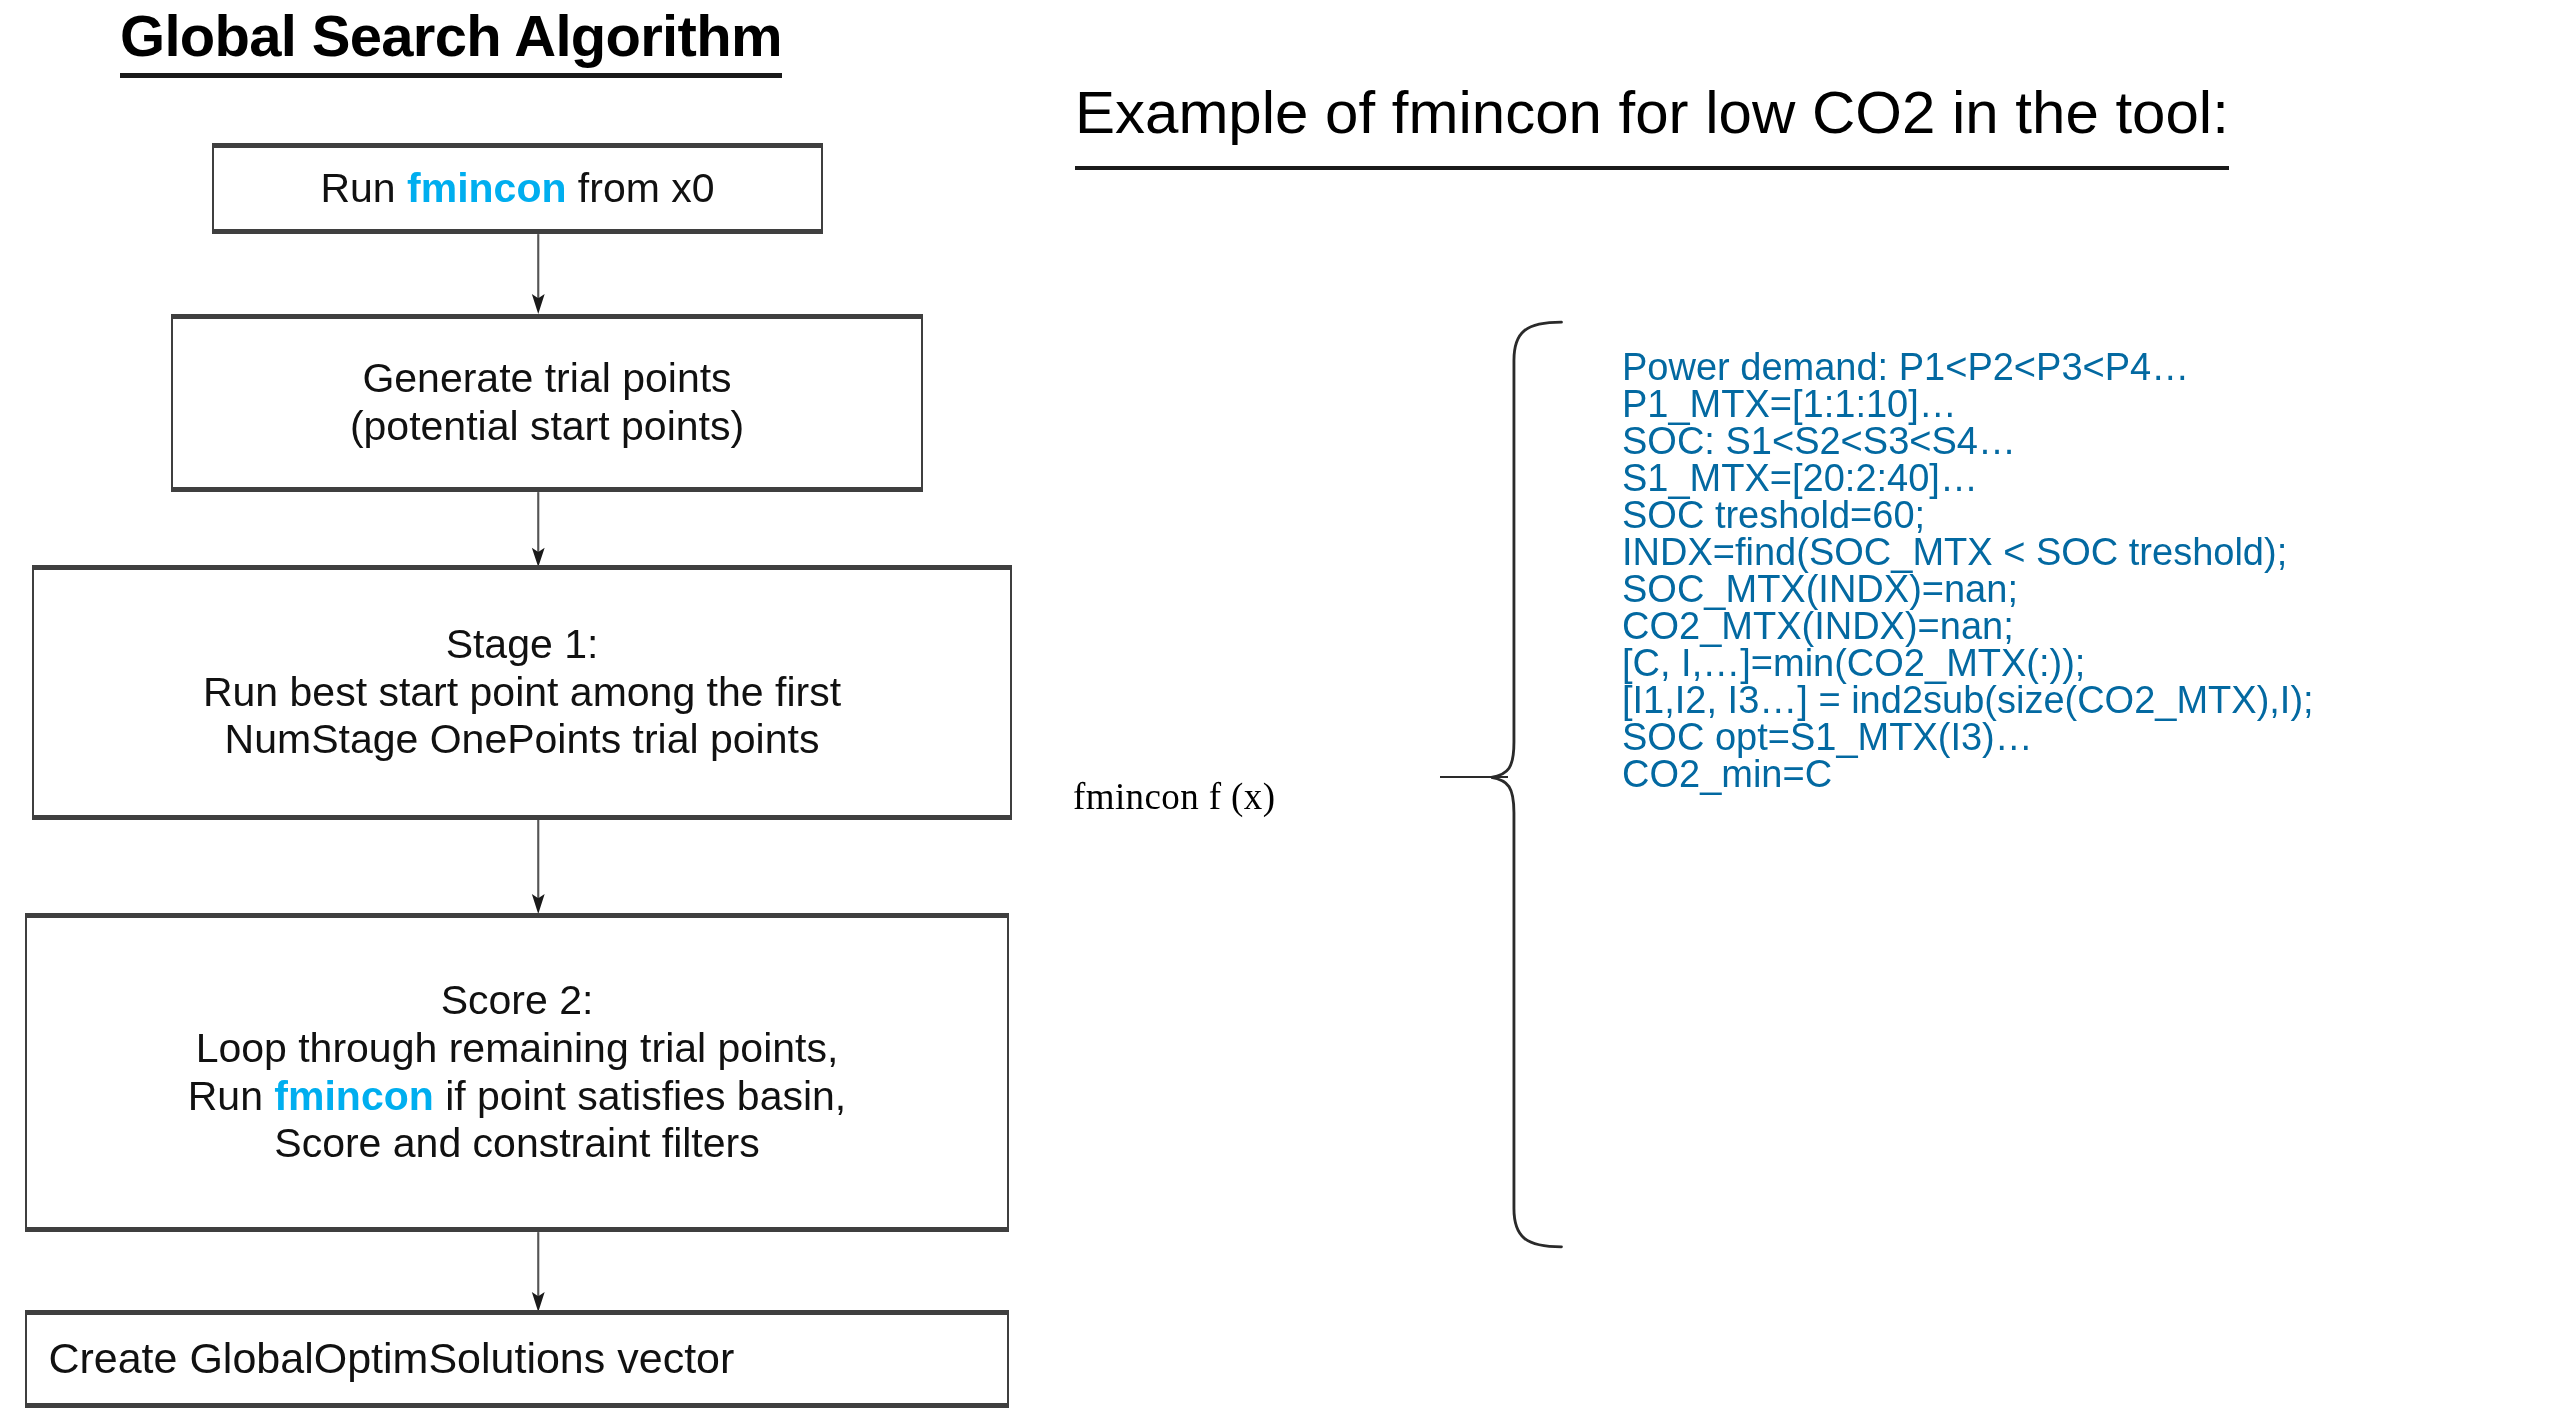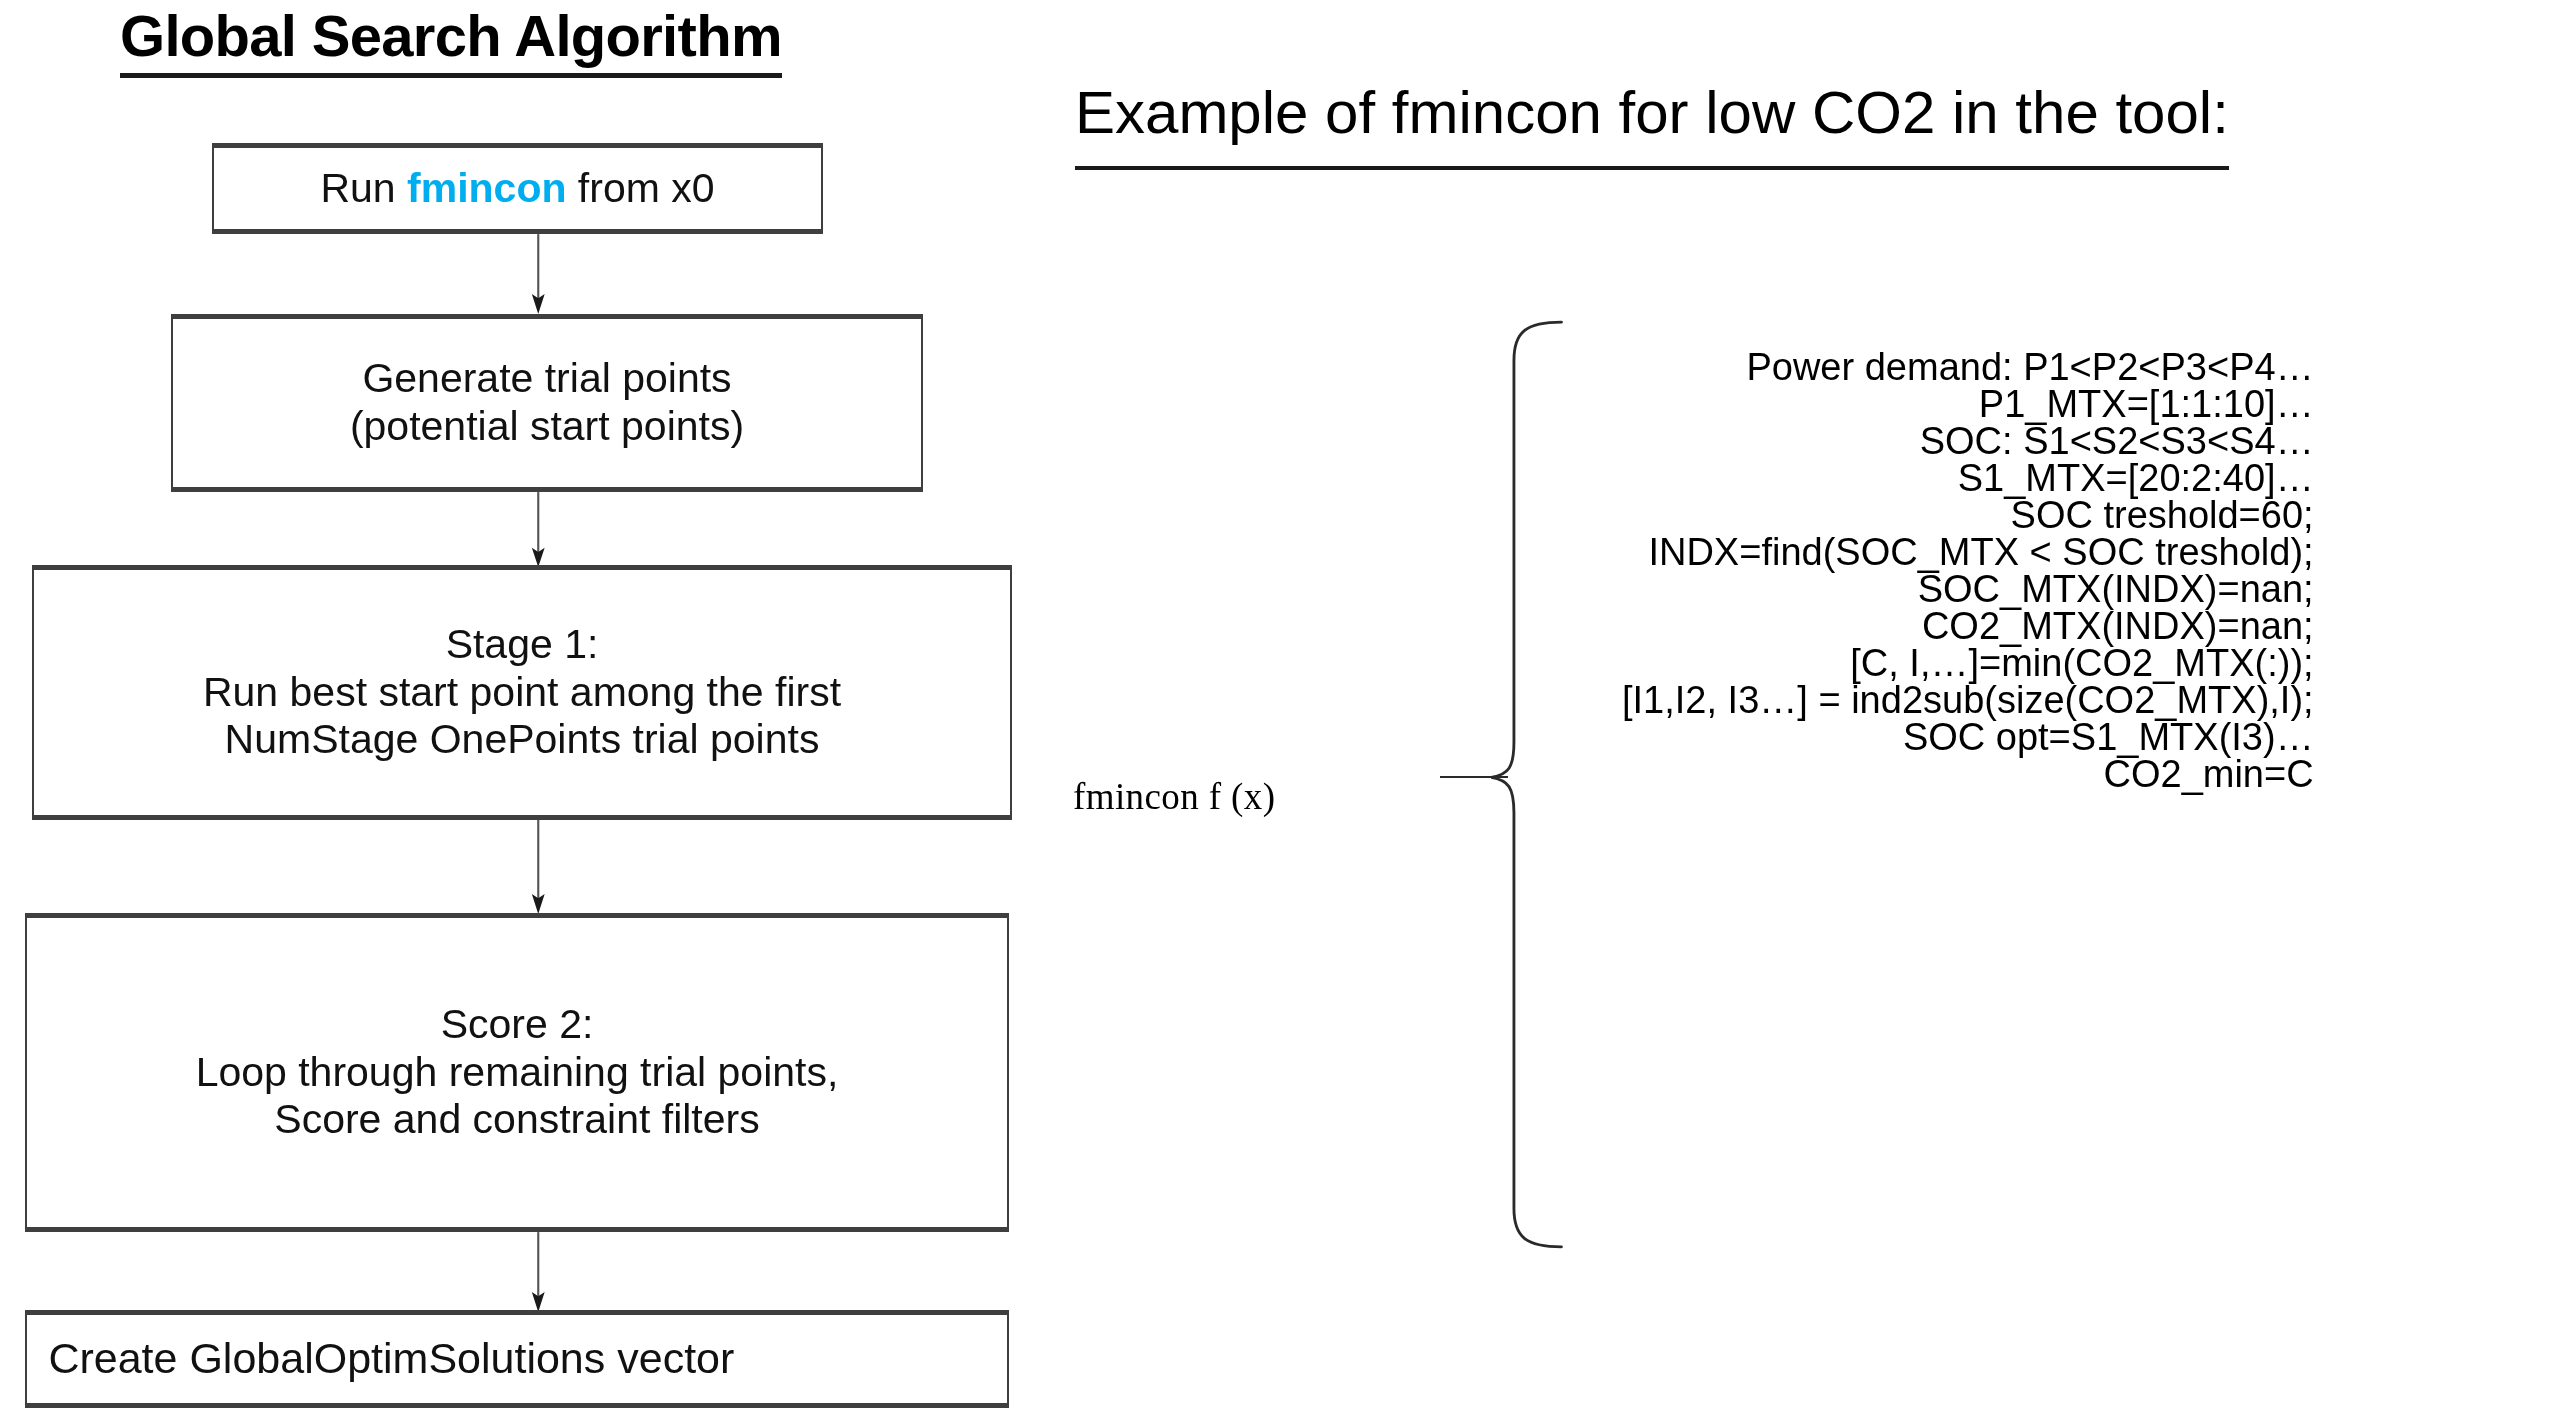--- a/index.html
+++ b/index.html
@@ -66,22 +66,21 @@
     margin-top:28px;
   }
   .brace-wrap{left:1487px;top:314px;width:78px;height:941px;}
   .leader{left:1440px;top:776px;width:68px;height:2.1px;background:#2a2a2a;}
 
   .code-block{
     left:1622px;top:349px;
     font-size:38px;
     line-height:37px;
     letter-spacing:0px;
-    color:#000000;
-    text-align:right;
+    color:#0369a1;
   }
   .code-block .ln{white-space:nowrap;display:block;height:37px;}
 </style>
 </head>
 <body>
 
 <div class="abs main-title">Global Search Algorithm</div>
 
 <div class="abs fbox" id="box-run">
   <span class="ln"><span>Run </span><span class="blue">fmincon</span><span> from x0</span></span>
@@ -115,20 +114,21 @@
 <div class="abs conn" style="left:524px;top:820px;height:94px;">
   <svg width="28.5" height="94" viewBox="0 0 40 132" aria-hidden="true">
     <line x1="20" y1="0" x2="20" y2="112" stroke="#555" stroke-width="3"></line>
     <polygon points="20,132 11,104 20,110 29,104" fill="#1a1a1a"></polygon>
   </svg>
 </div>
 
 <div class="abs fbox" id="box-stage2">
   <span class="ln">Score 2:</span>
   <span class="ln">Loop through remaining trial points,</span>
+  <span class="ln"><span>Run </span><span class="blue">fmincon</span><span> if point satisfies basin,</span></span>
   <span class="ln">Score and constraint filters</span>
 </div>
 
 <div class="abs conn" style="left:524px;top:1232px;height:80px;">
   <svg width="28.5" height="80" viewBox="0 0 40 112" aria-hidden="true">
     <line x1="20" y1="0" x2="20" y2="92" stroke="#555" stroke-width="3"></line>
     <polygon points="20,112 11,84 20,90 29,84" fill="#1a1a1a"></polygon>
   </svg>
 </div>
 

